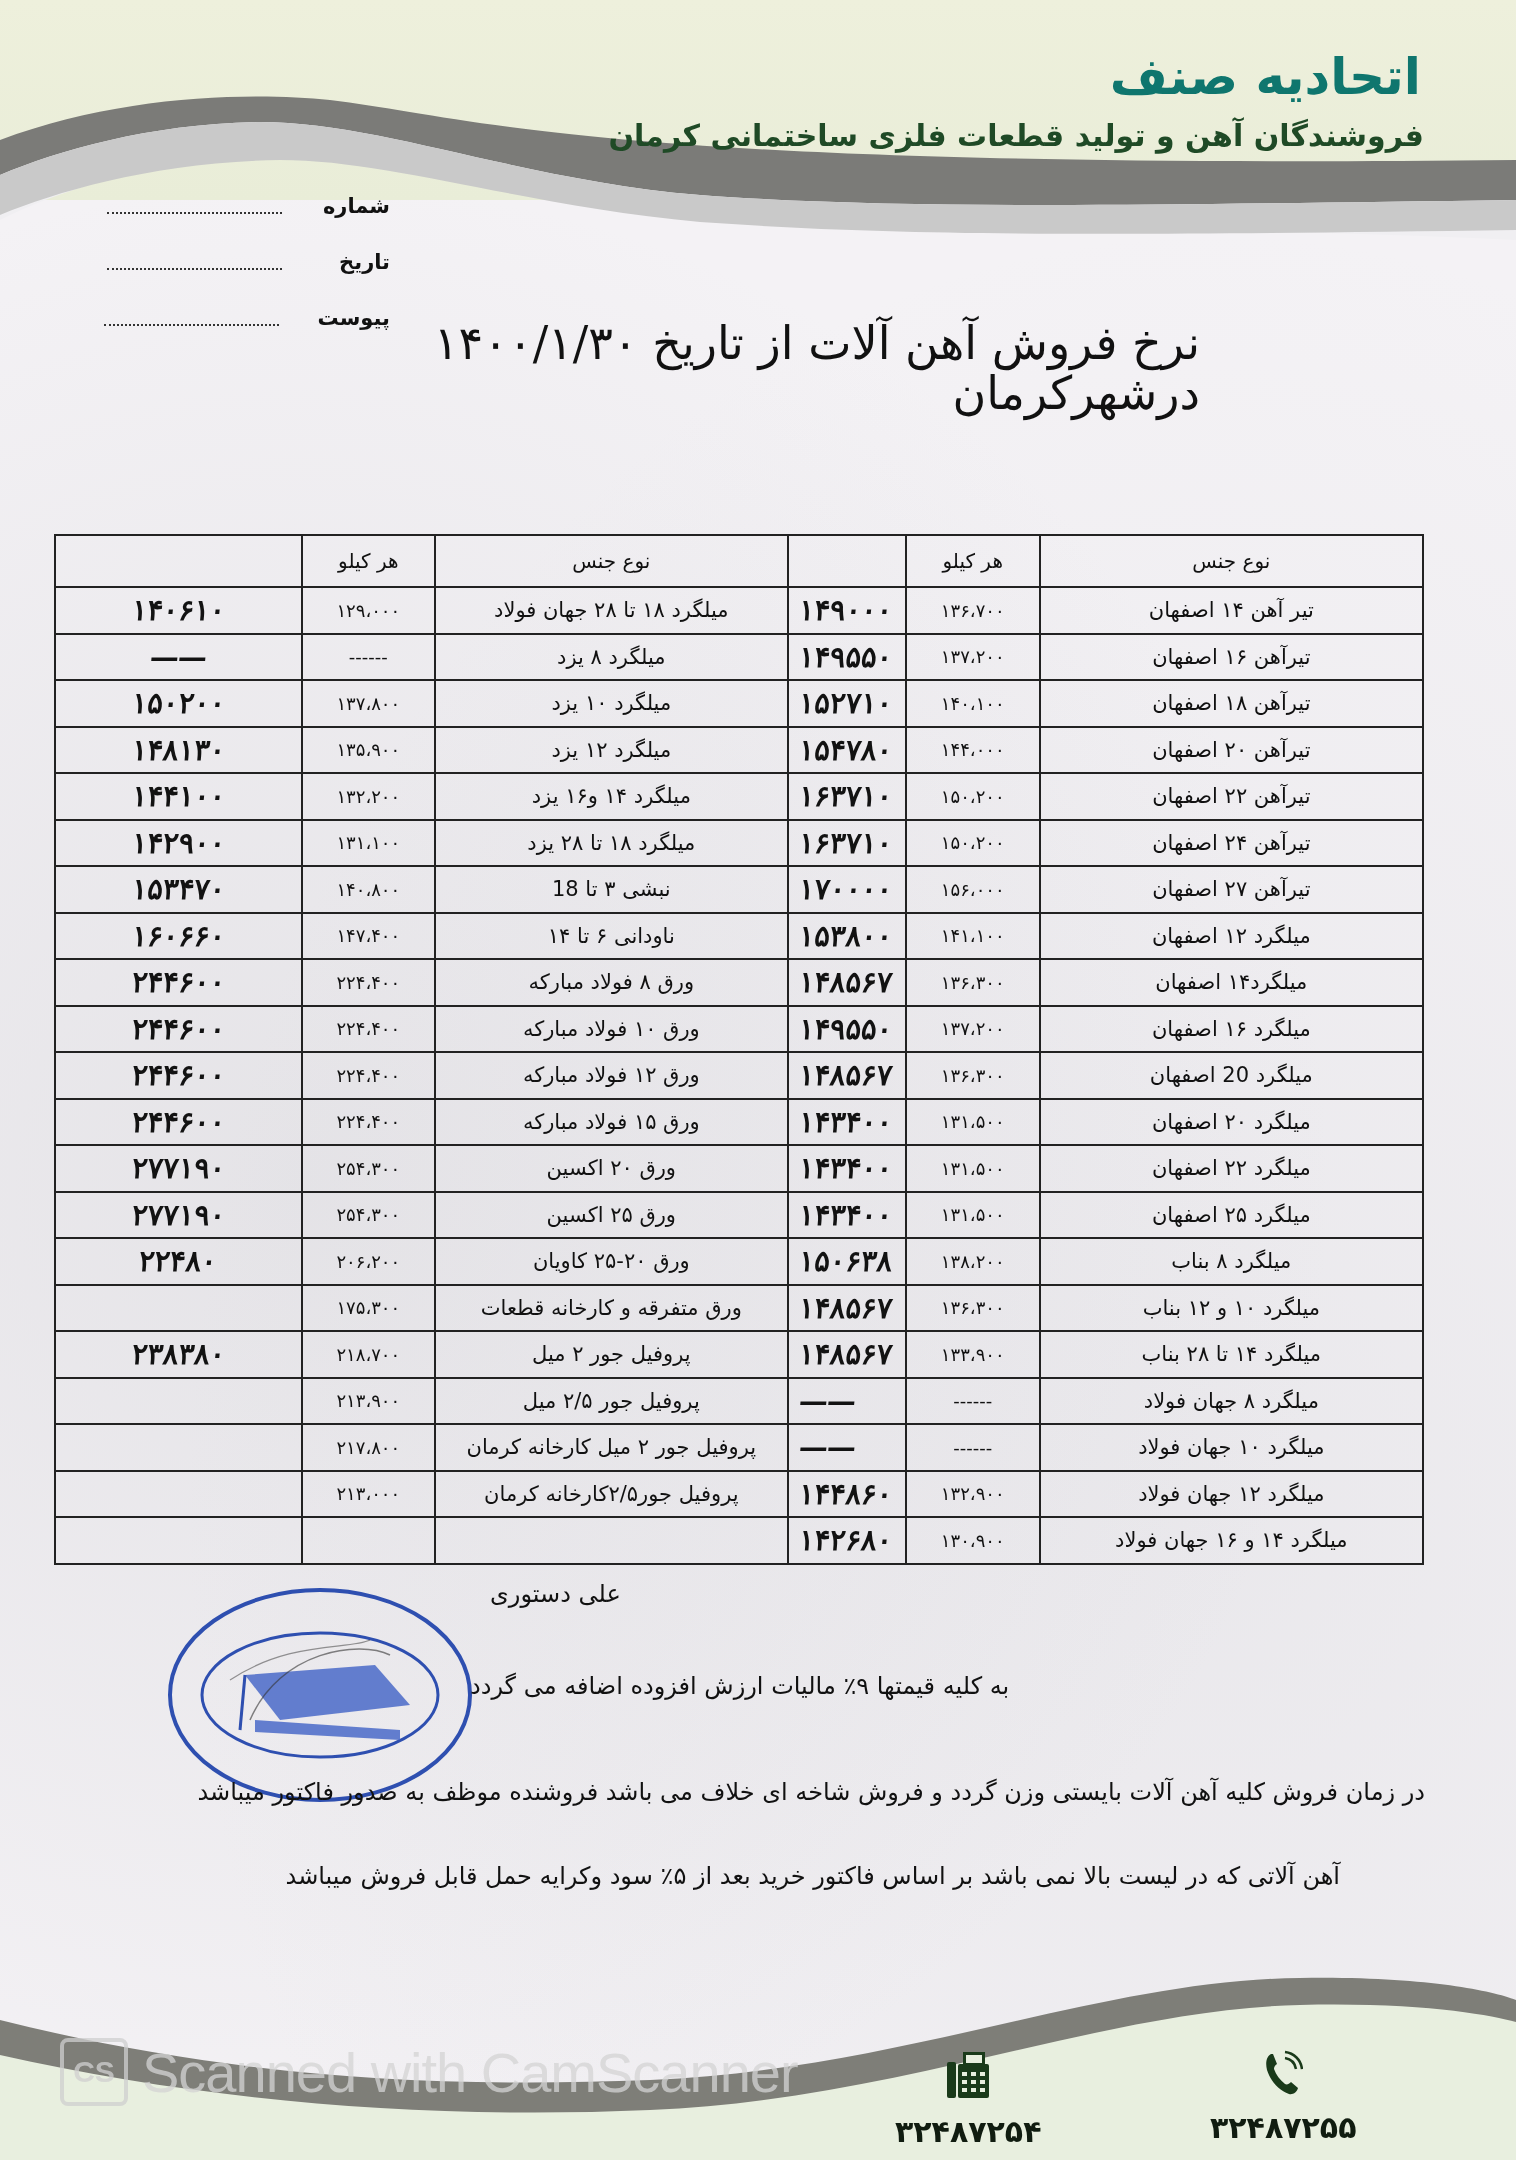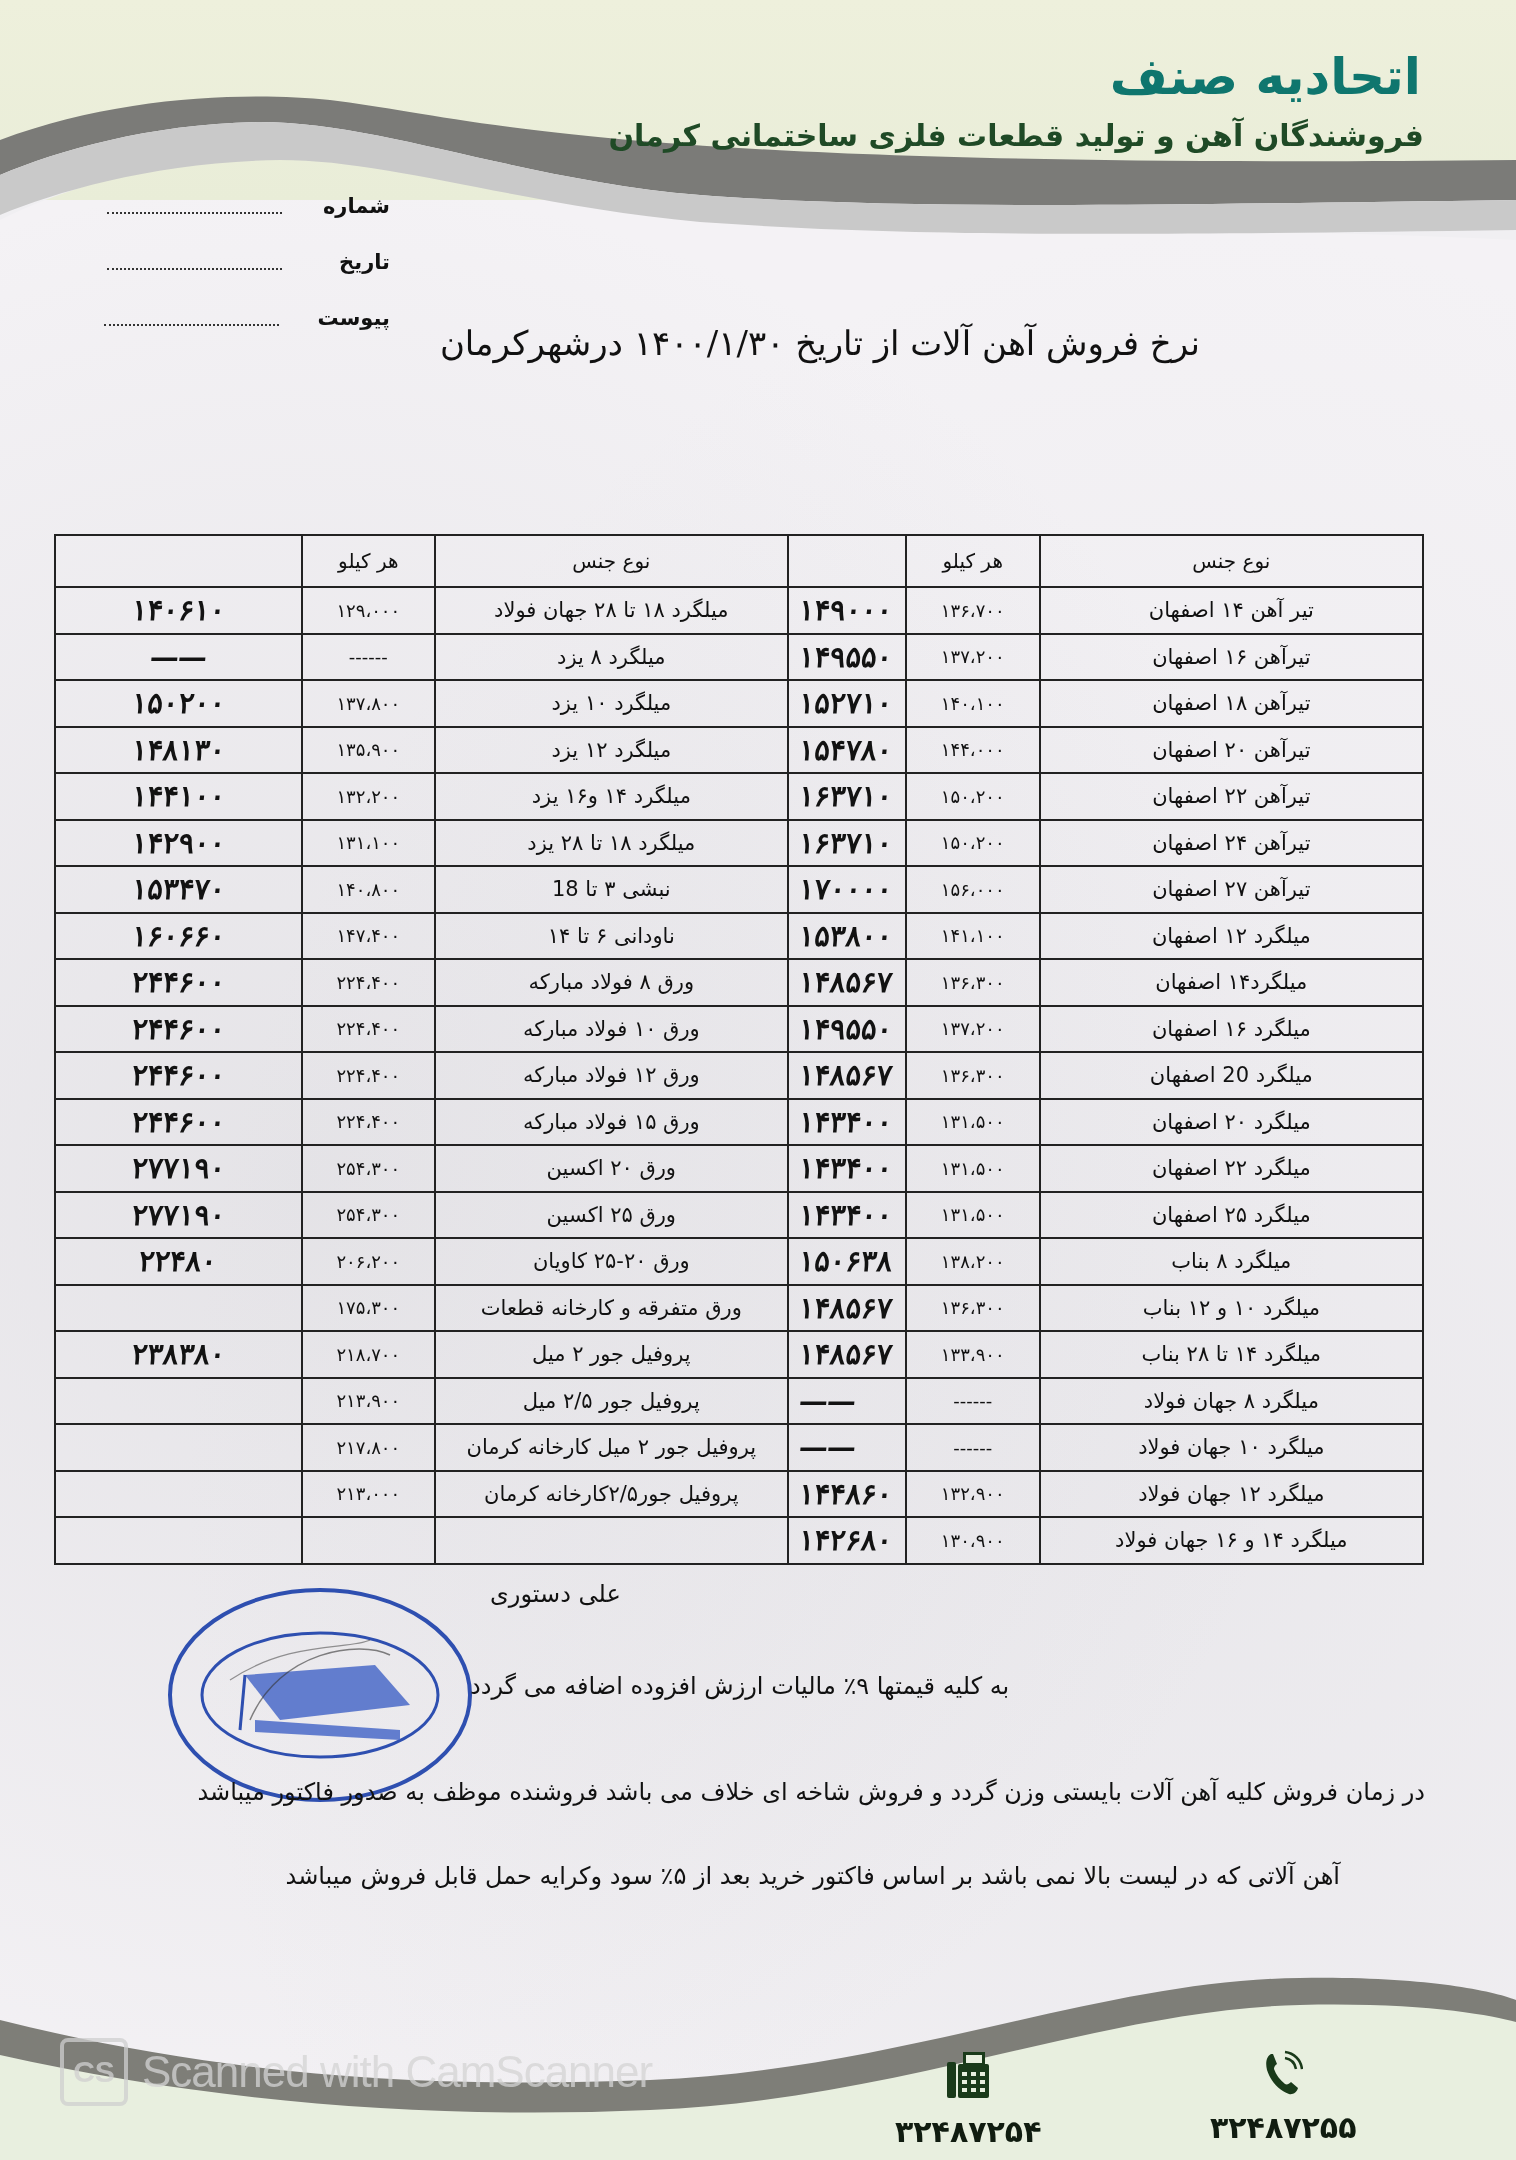--- a/index.html
+++ b/index.html
@@ -44,21 +44,21 @@
     .meta-line {
       width: 175px; border-bottom: 2px dotted #333; margin-right: 38px; margin-top: 14px;
     }
     .meta-label {
       font-size: 21px; font-weight: bold; direction: rtl; min-width: 70px; text-align: right;
     }
     .doc-title {
       position: absolute; left: 320px; top: 318px; width: 880px;
       direction: rtl; text-align: right;
       font-family: "DejaVu Serif", serif;
-      font-size: 34px; line-height: 50px;
+      font-size: 46px; line-height: 50px;
     }
     .price-table {
       position: absolute; left: 54px; top: 534px; width: 1370px;
       border-collapse: collapse; direction: ltr;
       font-size: 21px;
     }
     .price-table td, .price-table th {
       border: 2px solid #222; height: 44.5px; padding: 0 10px;
       font-weight: normal;
     }
@@ -88,21 +88,21 @@
     .contact-num { font-size: 30px; font-weight: bold; color: #101c10; letter-spacing: 2px; direction: ltr; }
     .camscanner {
       position: absolute; left: 60px; top: 2038px;
       display: flex; align-items: center; gap: 14px; opacity: 0.75;
     }
     .cs-logo {
       width: 60px; height: 60px; border: 4px solid #cfcfcf; border-radius: 8px;
       color: #d0d0d0; font-weight: bold; font-size: 30px; display: flex;
       align-items: center; justify-content: center; font-family: "Liberation Sans", sans-serif;
     }
-    .cs-text { font-family: "Liberation Sans", sans-serif; font-size: 44px; color: #d4d4d4; letter-spacing: -1px; }
+    .cs-text { font-family: "Liberation Sans", sans-serif; font-size: 56px; color: #d4d4d4; letter-spacing: -1px; }
   </style>
 </head>
 <body>
 
 <div class="page-bg"></div>
 <div class="header-band"></div>
 
 <svg class="wave-svg" width="1516" height="300" viewBox="0 0 1516 300">
   <path d="M0,140 C150,120 280,110 380,125 C520,150 700,200 1516,170 L1516,240 C1200,225 900,230 700,210 C520,190 400,150 280,155 C150,160 60,190 0,220 Z" fill="#f0eff2"></path>
   <path d="M0,140 C120,95 250,92 330,100 C480,118 600,170 1516,160 L1516,200 C1150,205 900,210 700,195 C520,180 380,122 260,122 C150,124 60,150 0,175 Z" fill="#7b7b78"></path>

